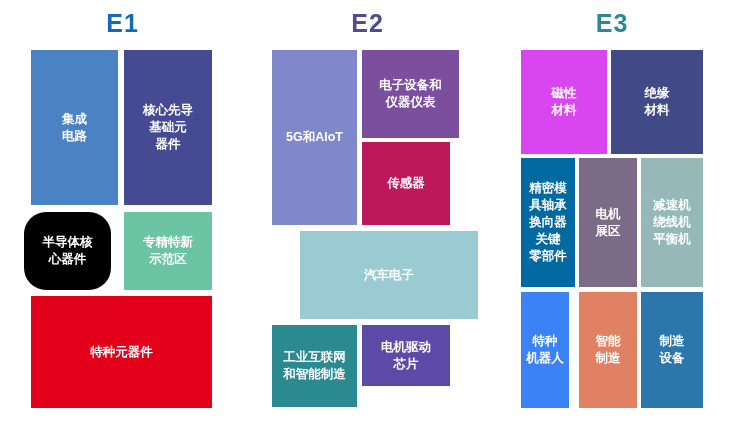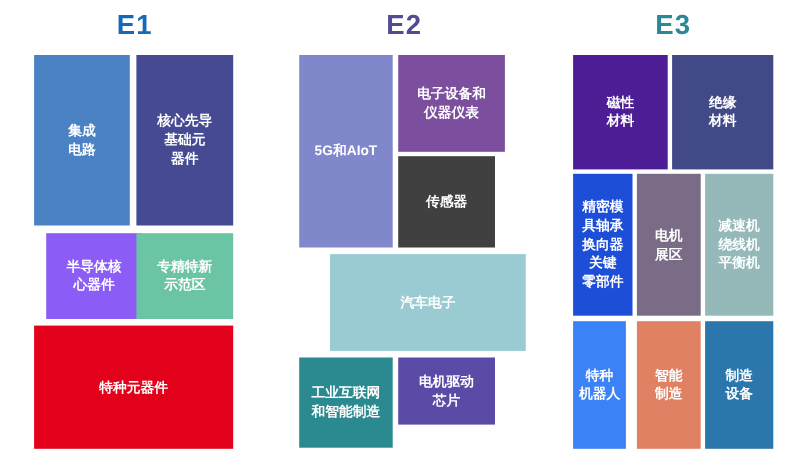--- a/index.html
+++ b/index.html
@@ -73,39 +73,39 @@
 
   <div class="zone" id="zone-e3">
     <div class="zone-title" style="color: rgb(44, 136, 150);">E3</div>
   </div>
 
 <div class="tile" style="left: 31px; top: 50px; width: 87px; height: 155px; background: rgb(74, 130, 196);"><span class="tile-label">集成
 电路</span></div>
     <div class="tile" style="left: 124px; top: 50px; width: 88px; height: 155px; background: rgb(69, 74, 146);"><span class="tile-label">核心先导
 基础元
 器件</span></div>
-    <div class="tile" style="left: 42px; top: 212px; width: 87px; height: 78px; background: #8b5cf6;"><span class="tile-label">半导体核
+    <div class="tile" style="left: 24px; top: 212px; width: 87px; height: 78px; background: #000000; border-radius: 22px;"><span class="tile-label">半导体核
 心器件</span></div>
     <div class="tile" style="left: 124px; top: 212px; width: 88px; height: 78px; background: rgb(107, 196, 163);"><span class="tile-label">专精特新
 示范区</span></div>
     <div class="tile" style="left: 31px; top: 296px; width: 181px; height: 112px; background: rgb(226, 0, 26);"><span class="tile-label">特种元器件</span></div>
     <div class="tile" style="left: 272px; top: 50px; width: 85px; height: 175px; background: rgb(129, 135, 203);"><span class="tile-label">5G和AIoT</span></div>
     <div class="tile" style="left: 362px; top: 50px; width: 97px; height: 88px; background: rgb(124, 79, 158);"><span class="tile-label">电子设备和
 仪器仪表</span></div>
-    <div class="tile" style="left: 362px; top: 142px; width: 88px; height: 83px; background: #404040;"><span class="tile-label">传感器</span></div>
+    <div class="tile" style="left: 362px; top: 142px; width: 88px; height: 83px; background: #be185d;"><span class="tile-label">传感器</span></div>
     <div class="tile" style="left: 272px; top: 231px; width: 178px; height: 88px; background: rgb(154, 203, 210); margin-left: 28px;"><span class="tile-label">汽车电子</span></div>
     <div class="tile" style="left: 272px; top: 325px; width: 85px; height: 82px; background: rgb(42, 138, 144); text-align: center;"><span class="tile-label">工业互联网
 和智能制造</span></div>
     <div class="tile" style="left: 362px; top: 325px; width: 88px; height: 61px; background: rgb(91, 75, 166);"><span class="tile-label">电机驱动
 芯片</span></div>
-    <div class="tile" style="left: 521px; top: 50px; width: 86px; height: 104px; background: #4c1d95; text-align: center;"><span class="tile-label">磁性
+    <div class="tile" style="left: 521px; top: 50px; width: 86px; height: 104px; background: #d946ef; text-align: center;"><span class="tile-label">磁性
 材料</span></div>
     <div class="tile" style="left: 611px; top: 50px; width: 92px; height: 104px; background: rgb(65, 74, 135);"><span class="tile-label">绝缘
 材料</span></div>
-    <div class="tile" style="left: 521px; top: 158px; width: 54px; height: 129px; background: #1d4ed8;"><span class="tile-label">精密模
+    <div class="tile" style="left: 521px; top: 158px; width: 54px; height: 129px; background: #0369a1;"><span class="tile-label">精密模
 具轴承
 换向器
 关键
 零部件</span></div>
     <div class="tile" style="left: 579px; top: 158px; width: 58px; height: 129px; background: rgb(122, 107, 134);"><span class="tile-label">电机
 展区</span></div>
     <div class="tile" style="left: 641px; top: 158px; width: 62px; height: 129px; background: rgb(149, 184, 185);"><span class="tile-label">减速机
 绕线机
 平衡机</span></div>
     <div class="tile" style="left: 521px; top: 292px; width: 48px; height: 116px; background: #3b82f6;"><span class="tile-label">特种

